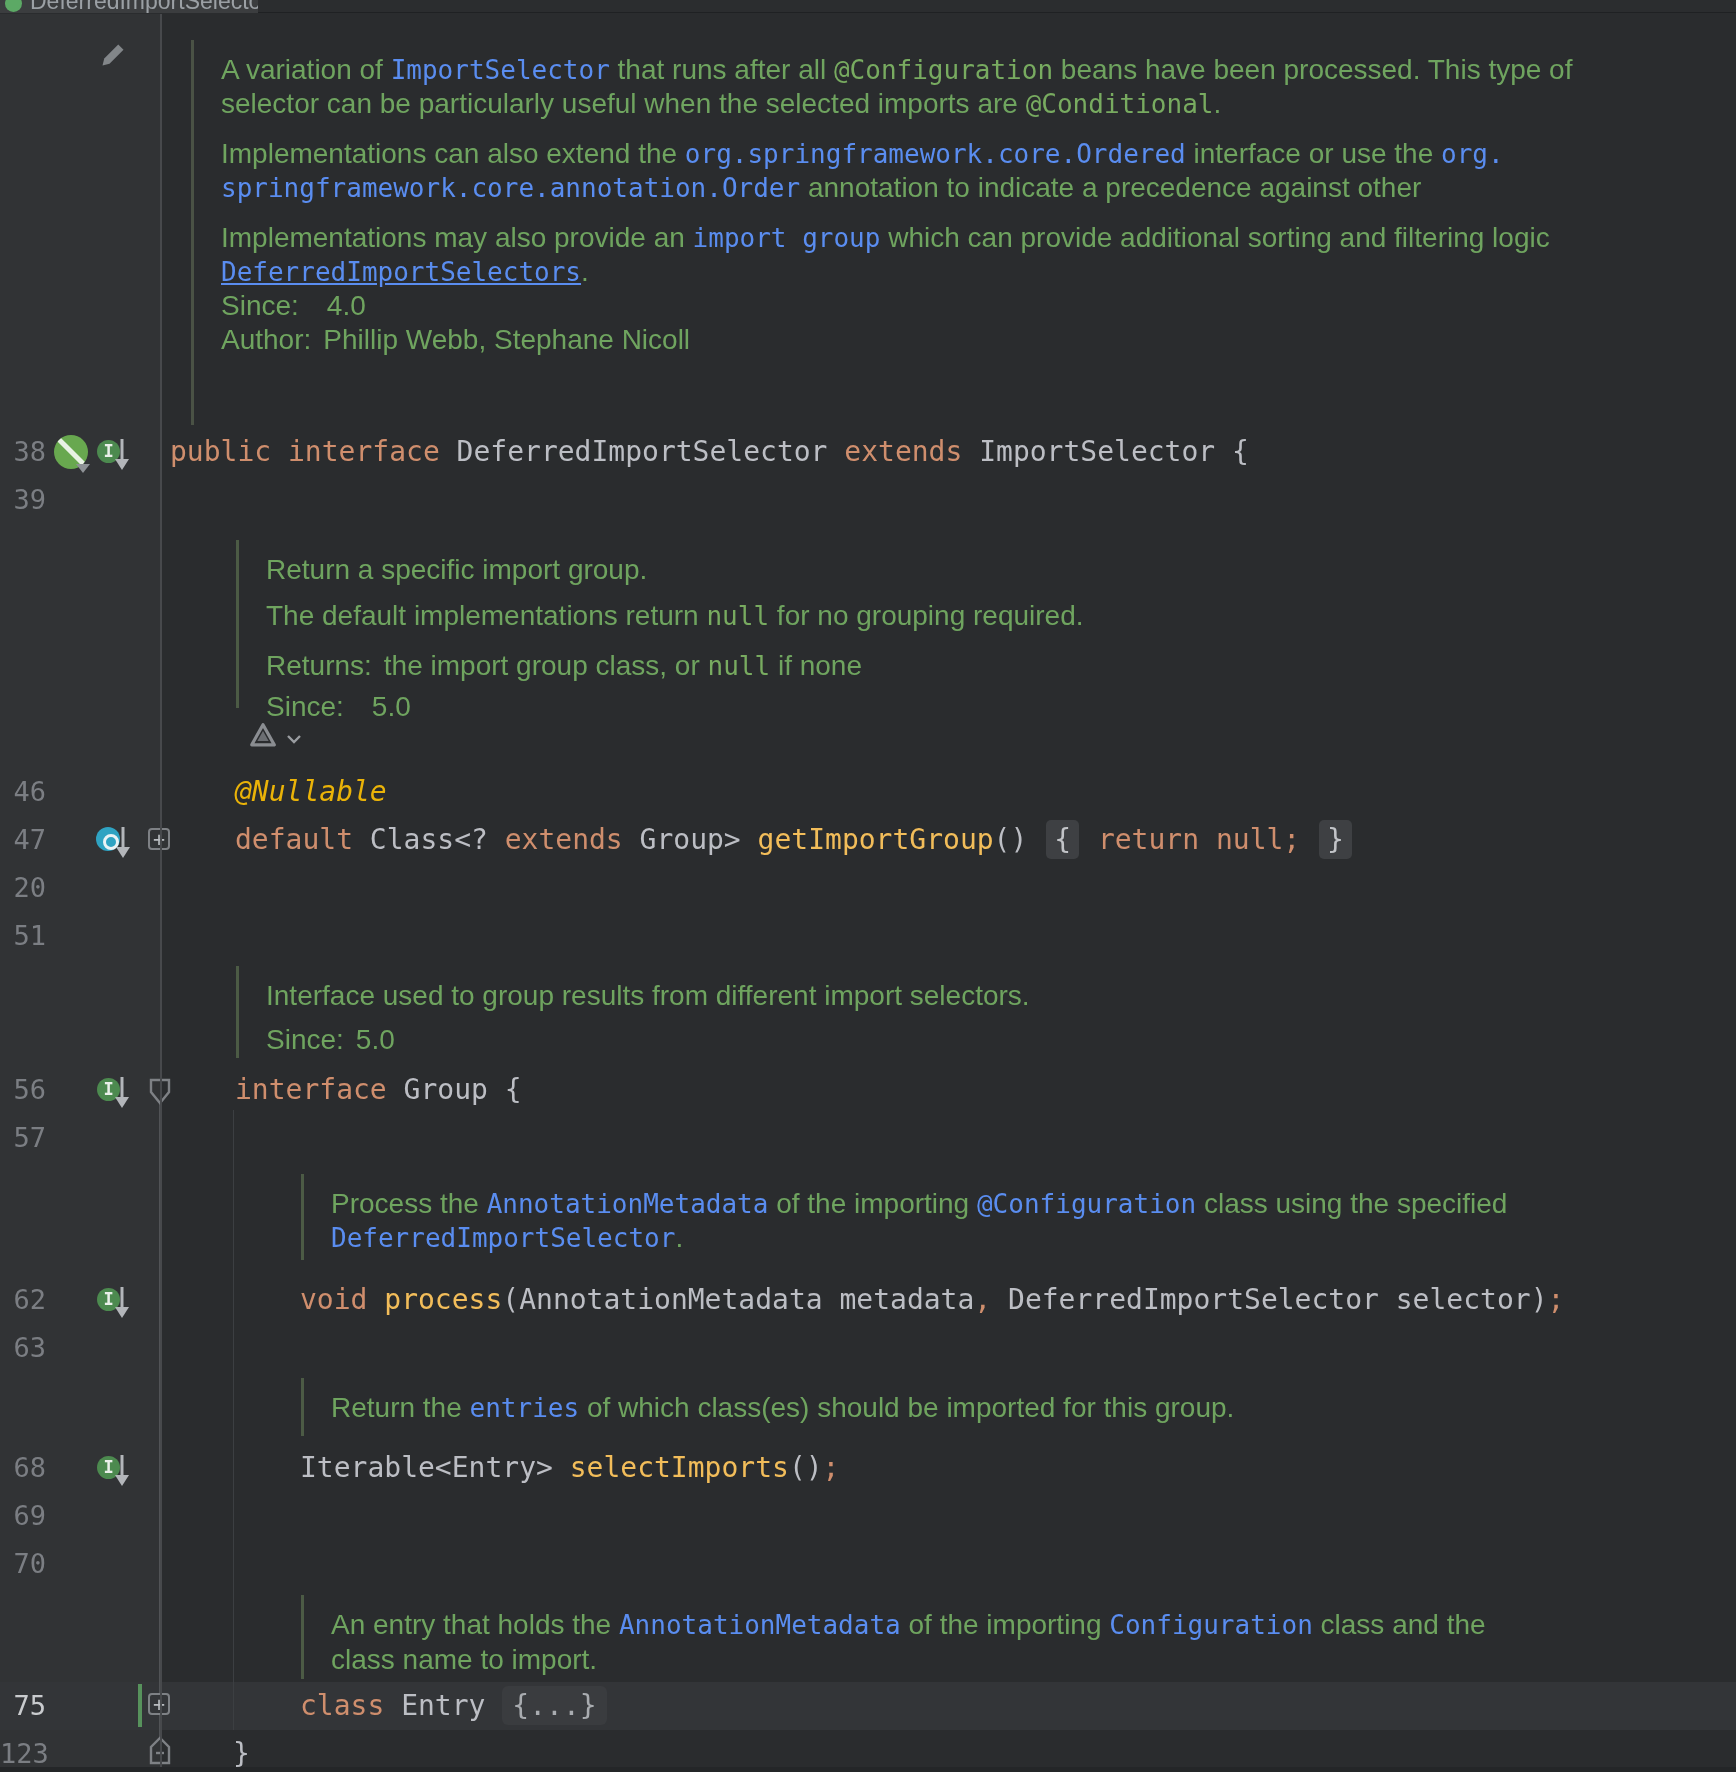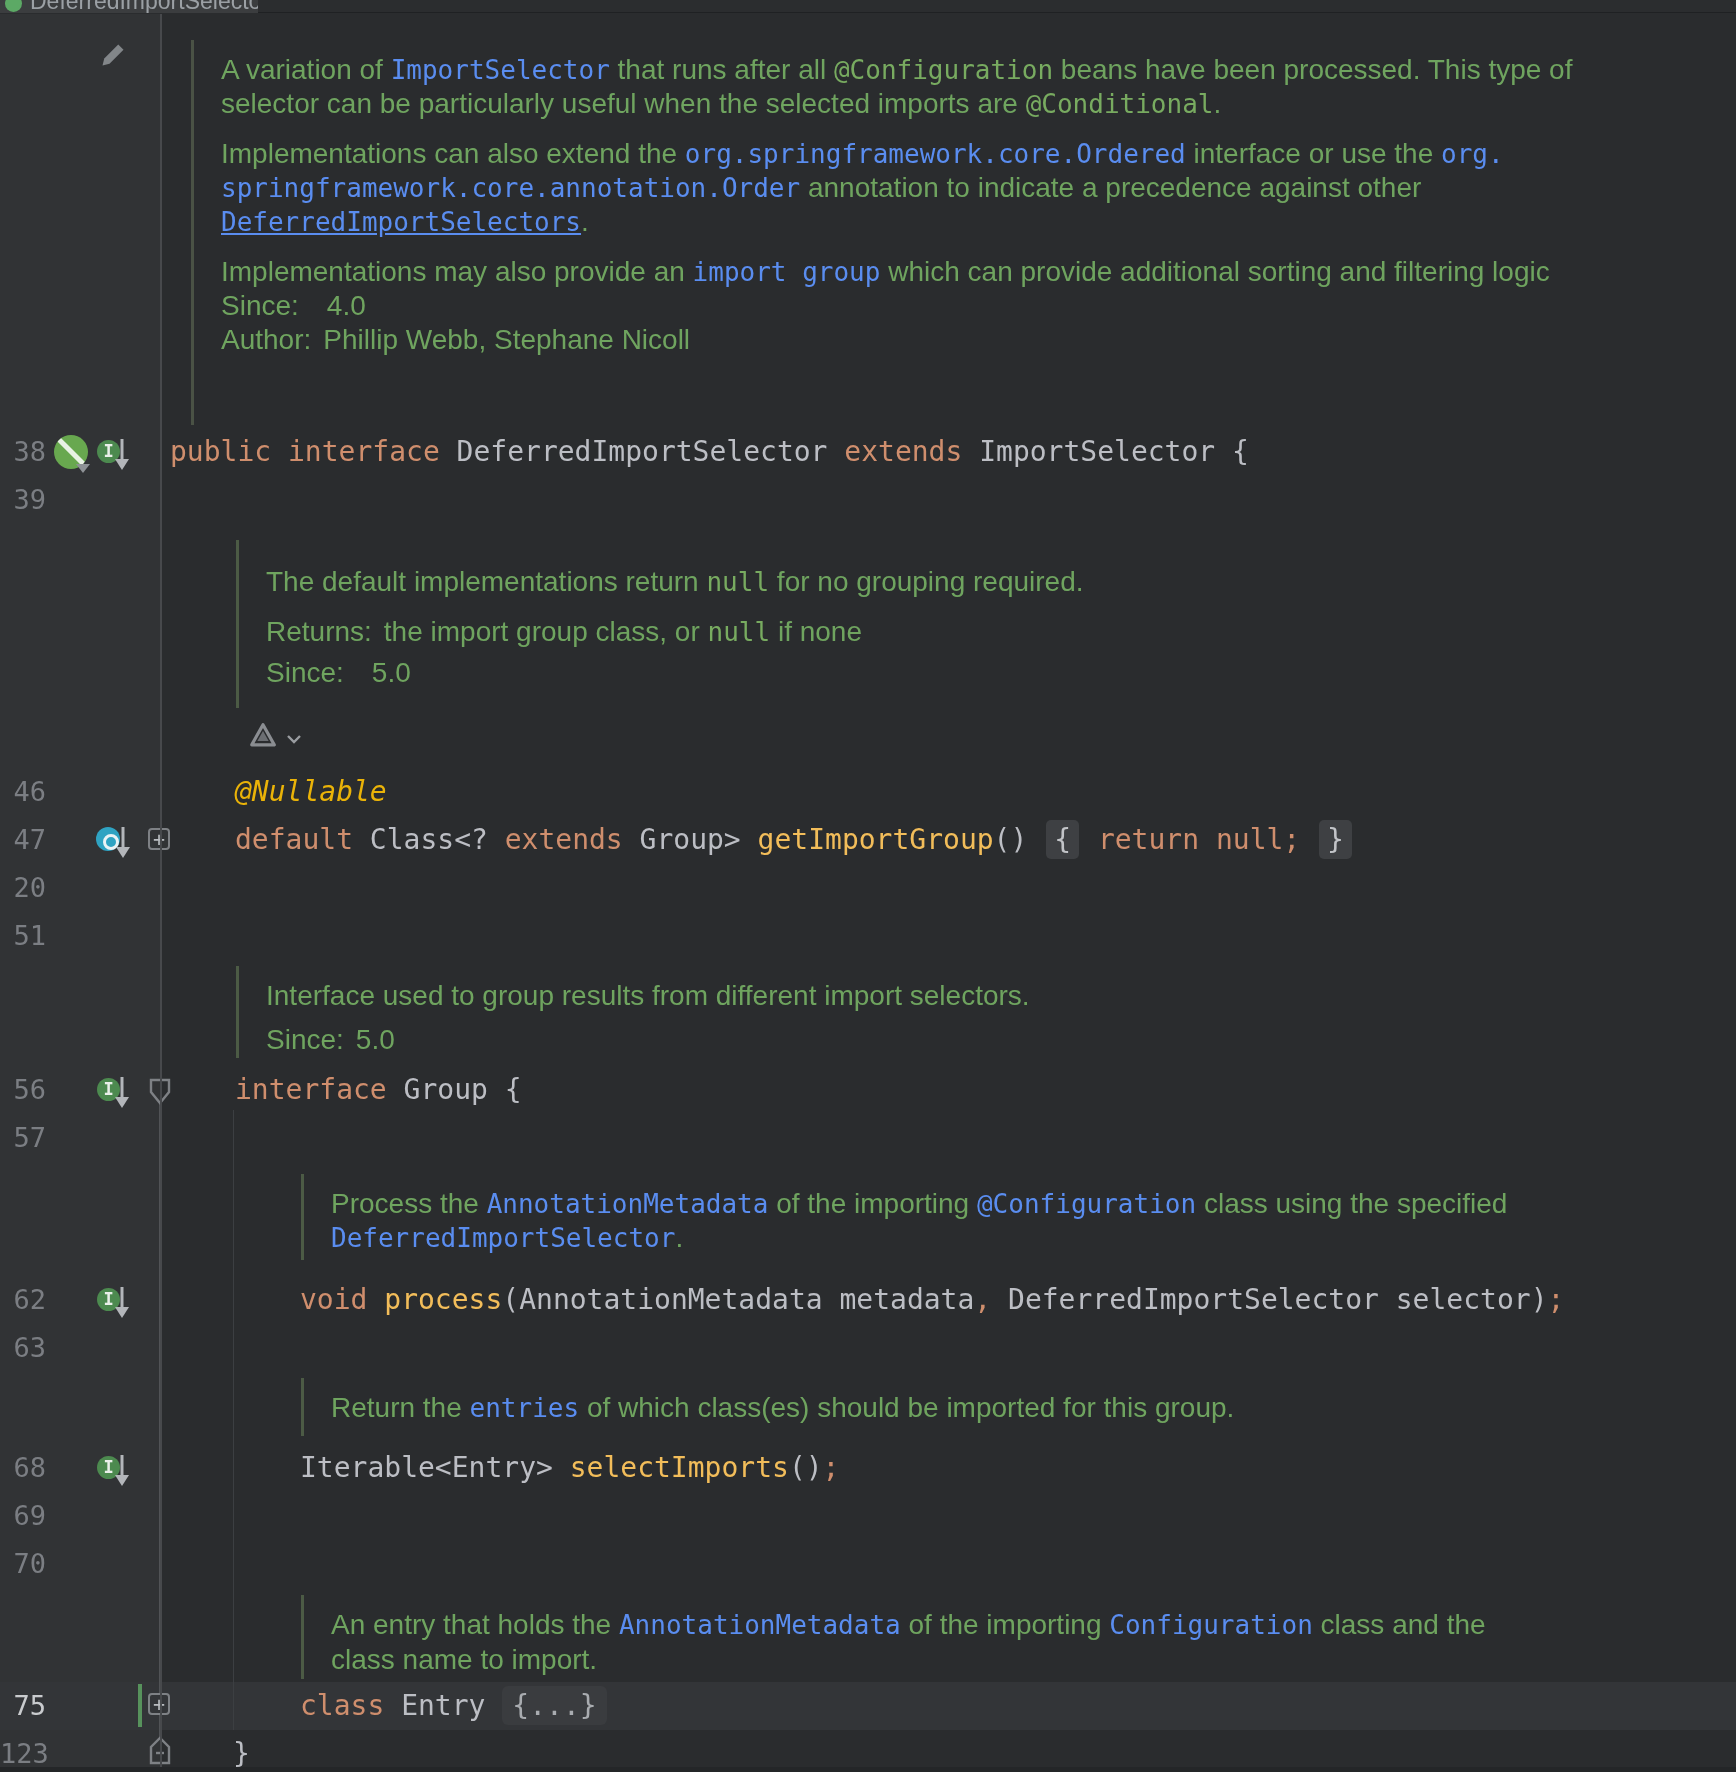--- a/index.html
+++ b/index.html
@@ -91,27 +91,28 @@
     <svg width="30" height="30" viewBox="0 0 24 24">
         <path fill="#828689" d="M16.2 3.6l4.2 4.2L9.2 19l-5.6 1.4L5 14.8z"></path>
       </svg>
   </div>
 
   <div class="dblock" style="left:191px; top:40px; width:1540px; height:385px; border-left-color:#4a5245;">
     <div class="drow"><span class="ds-text">A variation of </span><span class="ds-link">ImportSelector</span><span class="ds-text"> that runs after all </span><span class="ds-code">@Configuration</span><span class="ds-text"> beans have been processed. This type of</span></div>
     <div class="drow"><span class="ds-text">selector can be particularly useful when the selected imports are </span><span class="ds-code">@Conditional</span><span class="ds-text">.</span></div>
     <div class="drow" style="margin-top:16px;"><span class="ds-text">Implementations can also extend the </span><span class="ds-link">org.springframework.core.Ordered</span><span class="ds-text"> interface or use the </span><span class="ds-link">org.</span></div>
     <div class="drow"><span class="ds-link">springframework.core.annotation.Order</span><span class="ds-text"> annotation to indicate a precedence against other</span></div>
+    <div class="drow" style="margin-top:16px;"><span class="ds-text">Implementations may also provide an </span><span class="ds-link">import group</span><span class="ds-text"> which can provide additional sorting and filtering logic</span></div>
     <div class="drow"><span class="ds-linku">DeferredImportSelectors</span><span class="ds-text">.</span></div>
-    <div class="drow" style="margin-top:16px;"><span class="ds-text">Implementations may also provide an </span><span class="ds-link">import group</span><span class="ds-text"> which can provide additional sorting and filtering logic</span></div>
     <div class="drow" style=""><span class="ds-lblw">Since:</span><span class="ds-text">4.0</span></div>
     <div class="drow" style=""><span class="ds-lbl">Author:</span><span class="ds-text">Phillip Webb, Stephane Nicoll</span></div>
   </div>
 
   <div class="dblock" style="left:236px; top:540px; width:1450px; height:168px;">
+    <div class="drow"><span class="ds-text">Return a specific import group.</span></div>
     <div class="drow" style="margin-top:12px;"><span class="ds-text">The default implementations return </span><span class="ds-code">null</span><span class="ds-text"> for no grouping required.</span></div>
     <div class="drow" style="margin-top:16px;"><span class="ds-lbl">Returns:</span><span class="ds-text">the import group class, or </span><span class="ds-code">null</span><span class="ds-text"> if none</span></div>
     <div class="drow" style="margin-top:7px;"><span class="ds-lblw">Since:</span><span class="ds-text">5.0</span></div>
   </div>
 
   <div class="inlay">
     <svg width="30" height="32" viewBox="0 0 24 24">
       <path d="M12 3 L21 19 H3 Z" fill="none" stroke="#8a8d91" stroke-width="2.6" stroke-linejoin="round"></path>
       <path d="M12 8 L16.5 16 H7.5 Z" fill="#6b6e72"></path>
     </svg>

